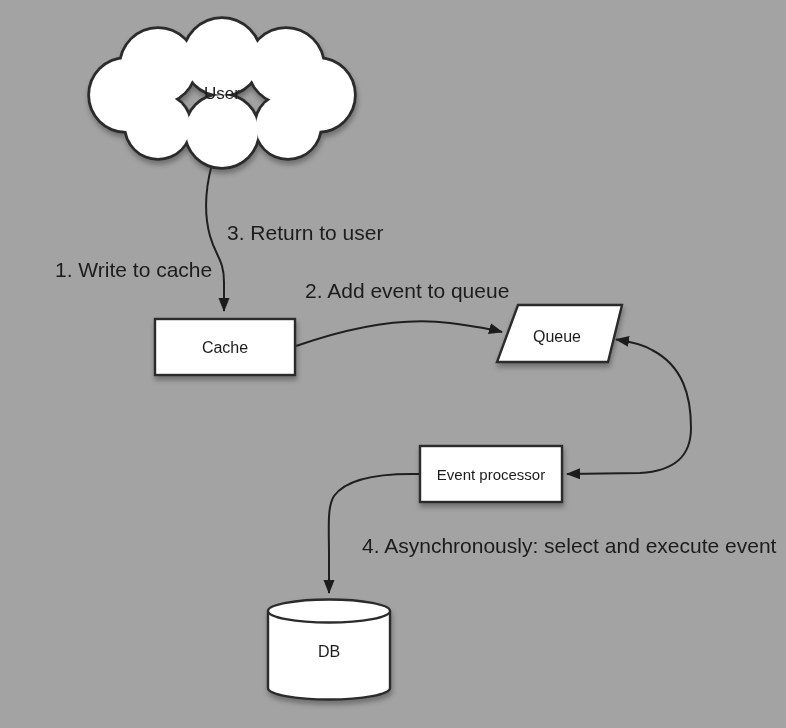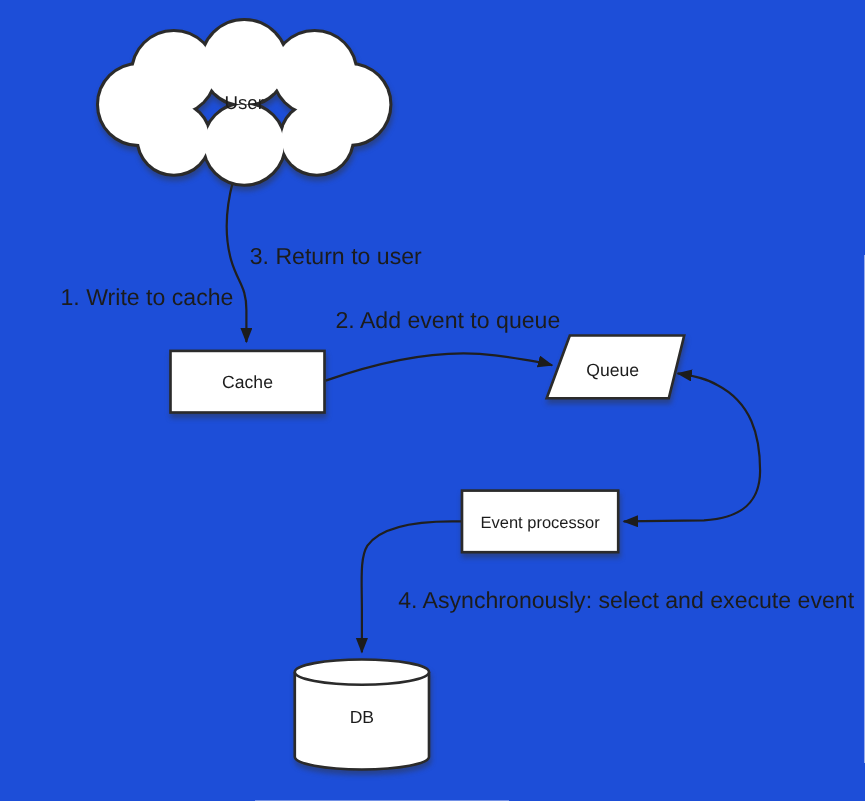--- a/index.html
+++ b/index.html
@@ -5,21 +5,21 @@
   html, body {
     margin: 0;
     padding: 0;
     background: #ffffff;
     font-family: "Liberation Sans", sans-serif;
   }
   .canvas {
     position: relative;
     width: 786px;
     height: 728px;
-    background: #1d4ed8;
+    background: #a3a3a3;
     overflow: hidden;
     text-decoration: underline;
   }
   svg { display: block; }
   .connector {
     fill: none;
     stroke: #1f1f1f;
     stroke-width: 2;
   }
   .node-shape {

